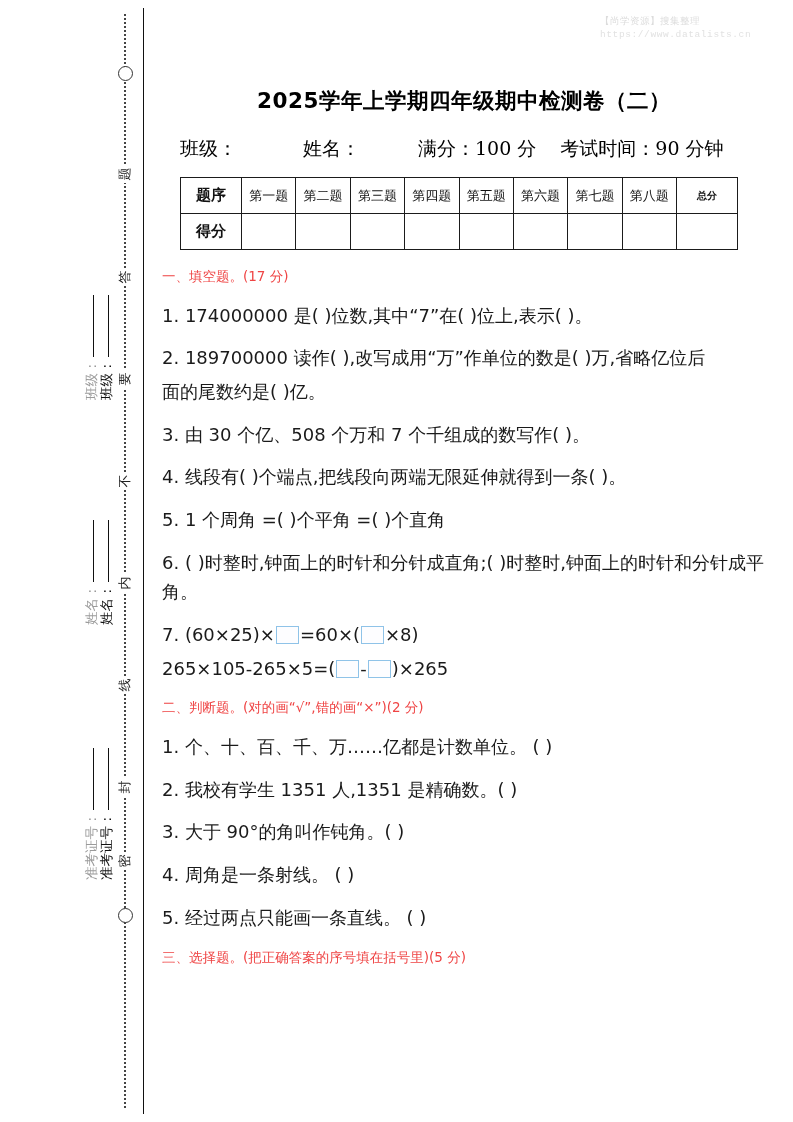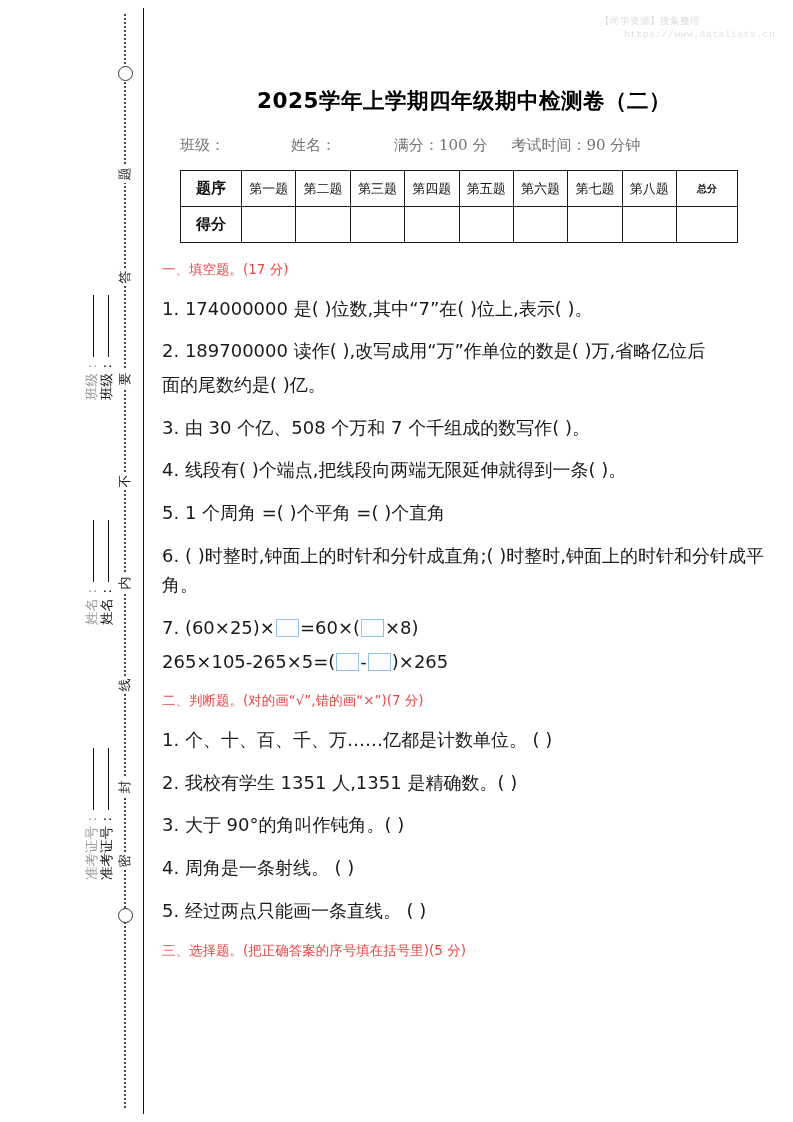--- a/index.html
+++ b/index.html
@@ -31,21 +31,20 @@
     color: #dcdcdc;
     letter-spacing: 0.5px;
     display: block;
   }
   .watermark .wm-line2 {
     font-size: 9.5px;
     color: #e2e2e2;
     font-family: "Liberation Mono", "DejaVu Sans Mono", monospace;
     letter-spacing: 0.6px;
     display: block;
-    margin-left: 24px;
   }
 
   
   .seal-col {
     position: absolute;
     left: 0;
     top: 0;
     width: 145px;
     height: 1122px;
   }
@@ -126,23 +125,23 @@
     text-align: center;
     font-size: 21.5px;
     font-weight: bold;
     font-family: "DejaVu Sans", sans-serif;
     letter-spacing: 0.5px;
     color: #000;
   }
   .meta-row {
     margin-top: 21px;
     padding-left: 22px;
-    font-size: 15px;
+    font-size: 19px;
     font-family: "DejaVu Serif", serif;
-    color: #737373;
+    color: #000000;
     white-space: nowrap;
   }
   .meta-row .mi { display: inline-block; }
   .meta-row .gap-a { width: 66px; display: inline-block; }
   .meta-row .gap-b { width: 58px; display: inline-block; }
   .meta-row .gap-c { width: 24px; display: inline-block; }
 
   
   .score-table {
     margin-top: 15px;
@@ -296,21 +295,21 @@
     <div class="q-line">6. (        )时整时,钟面上的时针和分针成直角;(        )时整时,钟面上的时针和分针成平角。</div>
 
     <div class="q-line">
       <span>7. (60×25)×</span><span class="blue-box"></span><span>=60×(</span><span class="blue-box"></span><span>×8)</span>
     </div>
 
     <div class="q-line cont">
       <span>265×105-265×5=(</span><span class="blue-box"></span><span>-</span><span class="blue-box"></span><span>)×265</span>
     </div>
 
-    <div class="sec-head">二、判断题。(对的画“√”,错的画“×”)(7 分)</div>
+    <div class="sec-head">二、判断题。(对的画“√”,错的画“×”)(2 分)</div>
 
     <div class="q-line">1. 个、十、百、千、万……亿都是计数单位。    (        )</div>
     <div class="q-line">2. 我校有学生 1351 人,1351 是精确数。(        )</div>
     <div class="q-line">3. 大于 90°的角叫作钝角。(        )</div>
     <div class="q-line">4. 周角是一条射线。    (        )</div>
     <div class="q-line">5. 经过两点只能画一条直线。    (        )</div>
 
     <div class="sec-head">三、选择题。(把正确答案的序号填在括号里)(5 分)</div>
 
 

